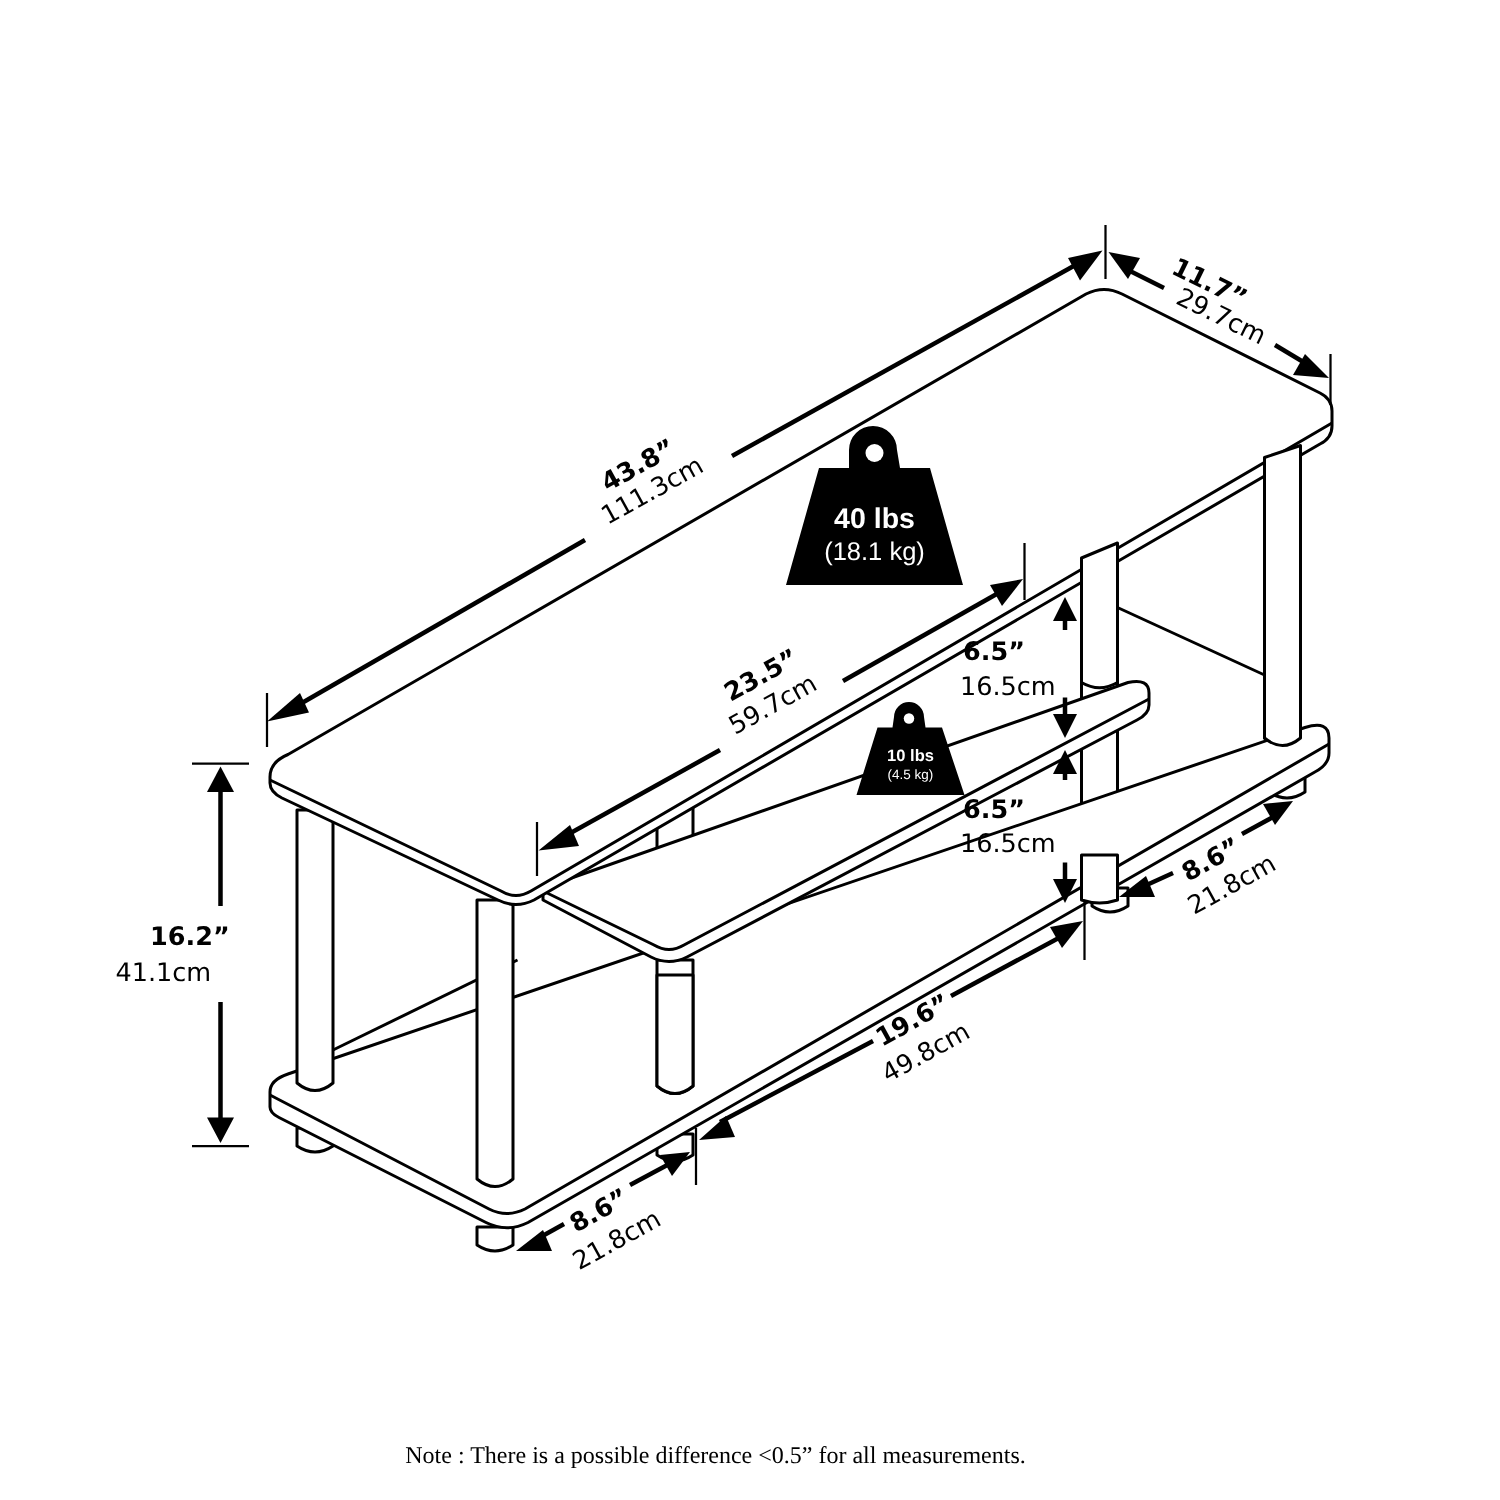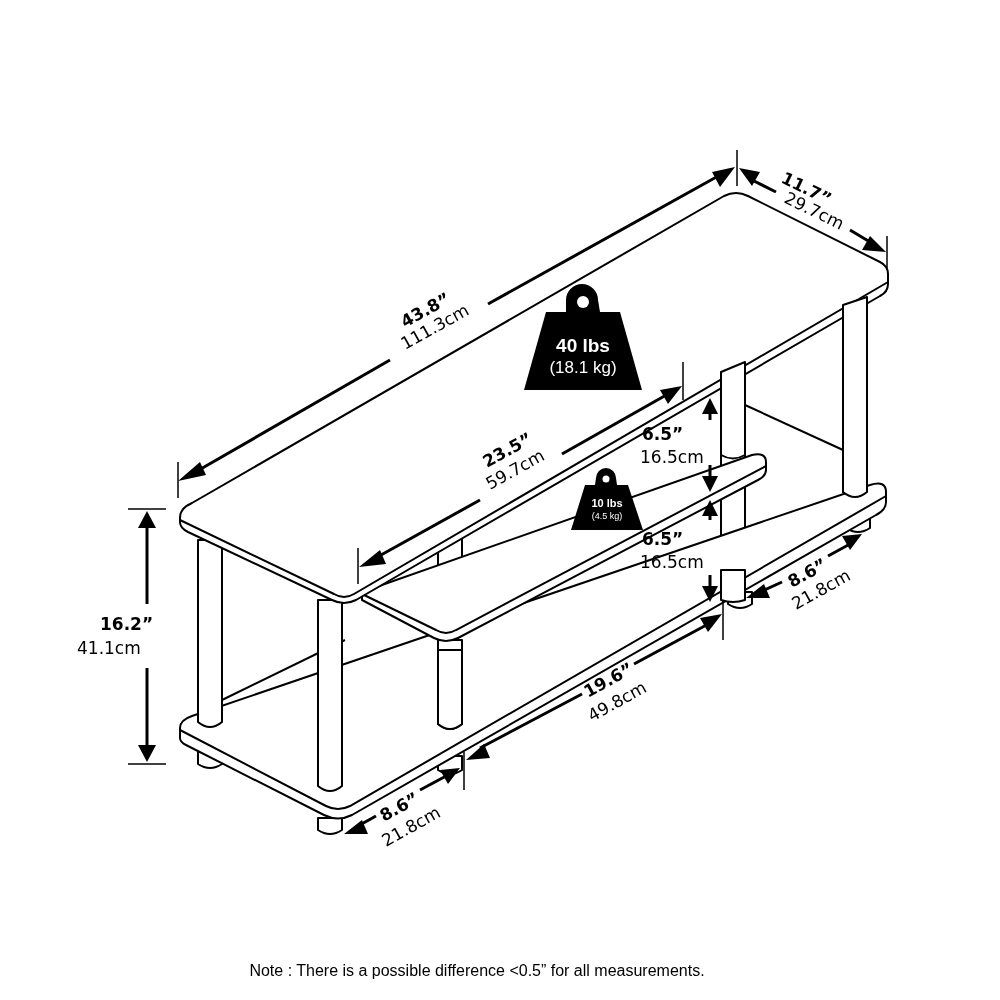--- a/index.html
+++ b/index.html
@@ -7,21 +7,21 @@
   svg { position:absolute; left:0; top:0; }
   .outline { fill:#ffffff; stroke:#000000; stroke-width:2; stroke-linejoin:round; }
   .line { fill:none; stroke:#000000; stroke-width:2; }
   .dim { fill:none; stroke:#000000; stroke-width:3; }
   .tick { fill:none; stroke:#000000; stroke-width:1.5; }
   .arrow { fill:#000000; stroke:none; }
   .in { font-family:"DejaVu Sans", sans-serif; font-weight:bold; font-size:17px; fill:#000; }
   .cm { font-family:"DejaVu Sans", sans-serif; font-size:17px; fill:#000; }
   .w-big { font-family:"Liberation Sans", sans-serif; fill:#ffffff; }
   .note { position:absolute; left:0; width:954px; top:962px; text-align:center;
-          font-family:Liberation Sans, sans-serif; font-size:16px; color:#000; }
+          font-family:Liberation Serif, serif; font-size:16px; color:#000; }
 </style>
 </head>
 <body>
 
 <svg width="1000" height="1000" viewBox="0 0 1000 1000">
 
   <g>
 
     <path class="outline" d="M843,300 L843,492 Q855,502 867,492 L867,292 Z"></path>
 

